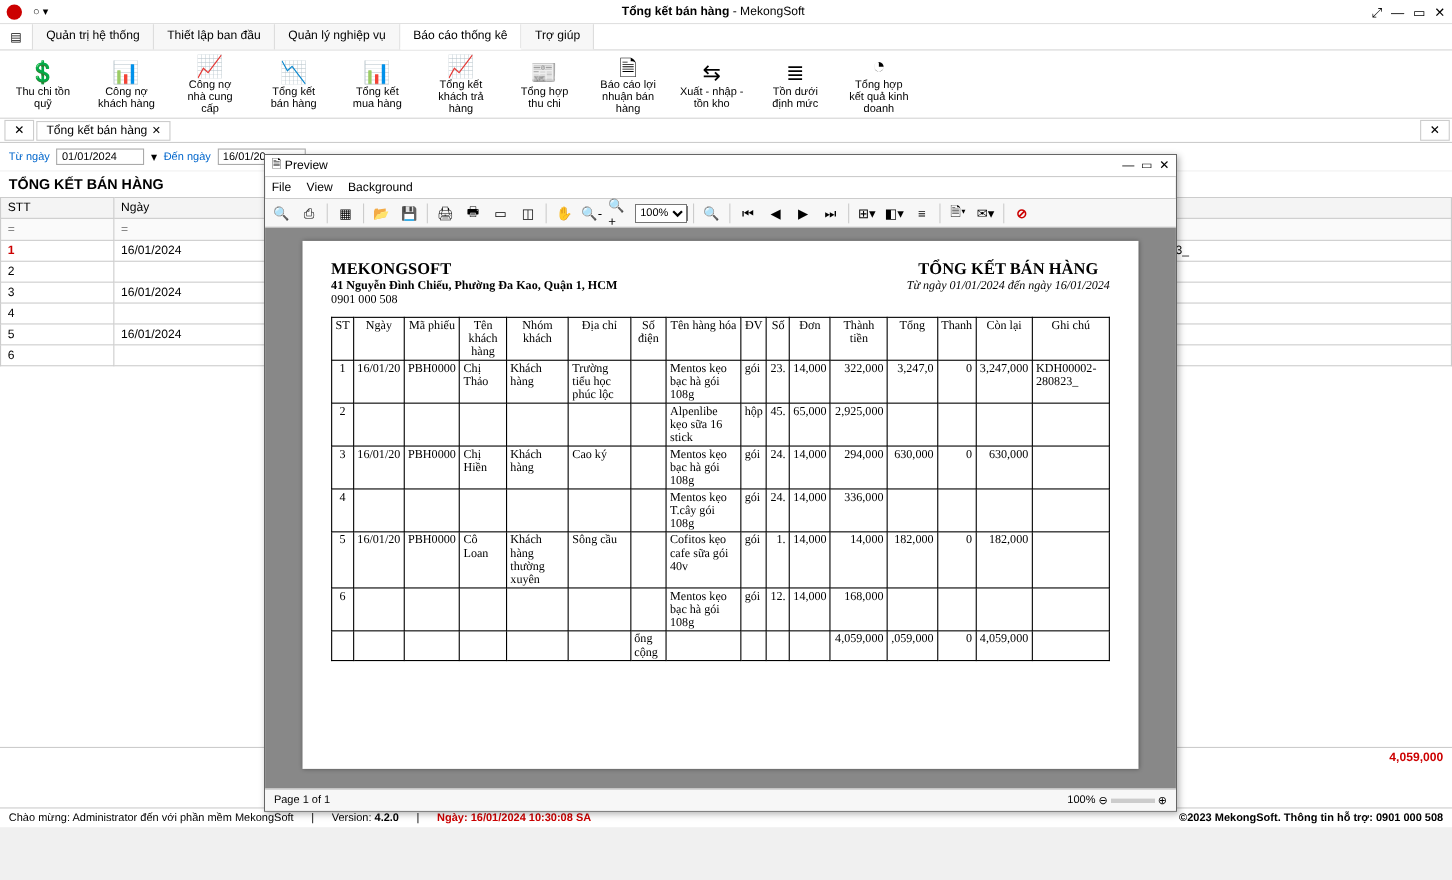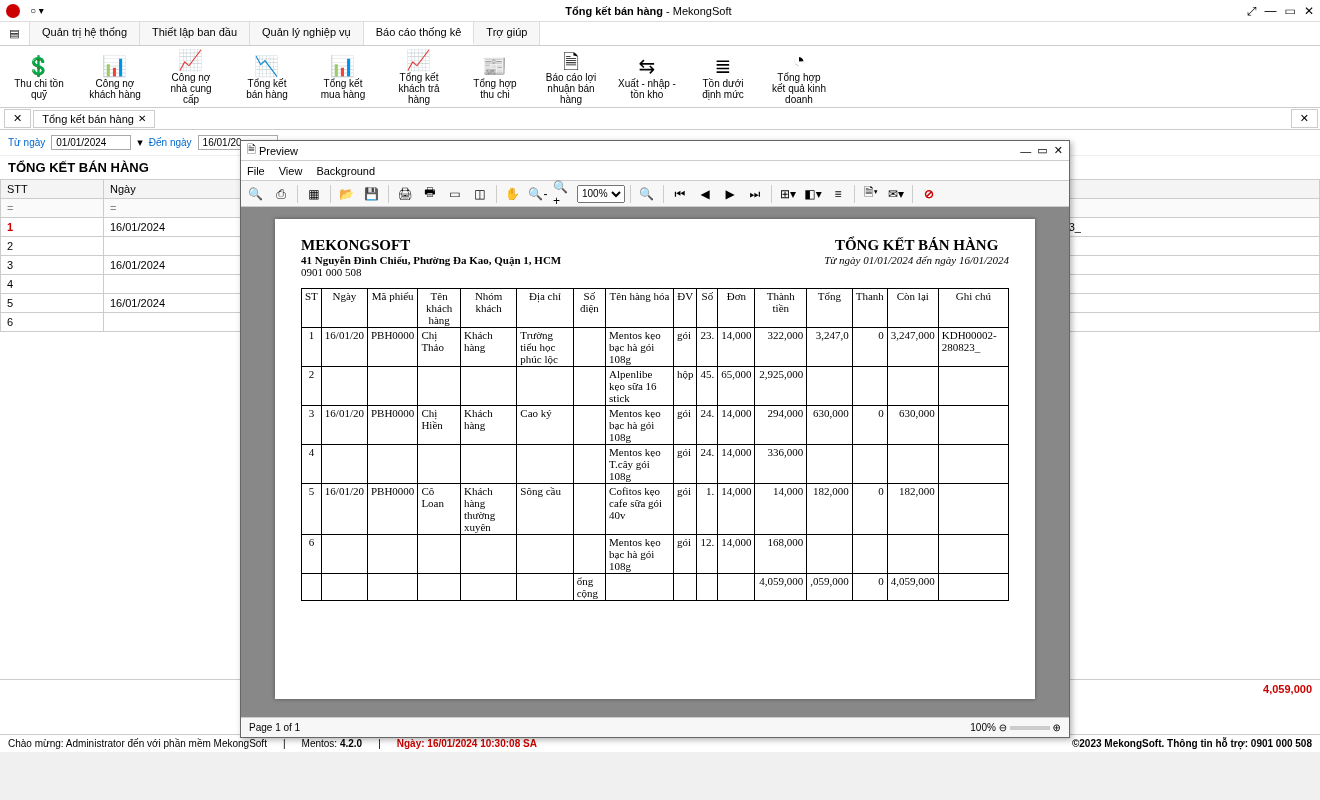--- a/index.html
+++ b/index.html
@@ -455,18 +455,18 @@
     <span>100%</span>
     <span>&nbsp;⊖&nbsp;</span>
     <span style="width:40px;height:4px;background:#ccc;display:inline-block;"></span>
     <span>&nbsp;⊕</span>
   </div>
 </div>
 
 <div class="statusbar">
   <span>Chào mừng: Administrator đến với phần mềm MekongSoft</span>
   <span>|</span>
-  <span><span>Mentos:</span> <b>4.2.0</b></span>
+  <span><span>Version:</span> <b>4.2.0</b></span>
   <span>|</span>
   <span class="red"><span>Ngày:</span> <span>16/01/2024 10:30:08 SA</span></span>
   <span class="spacer"></span>
   <b>©2023 MekongSoft. Thông tin hỗ trợ: 0901 000 508</b>
 </div>
 
 </body></html>

